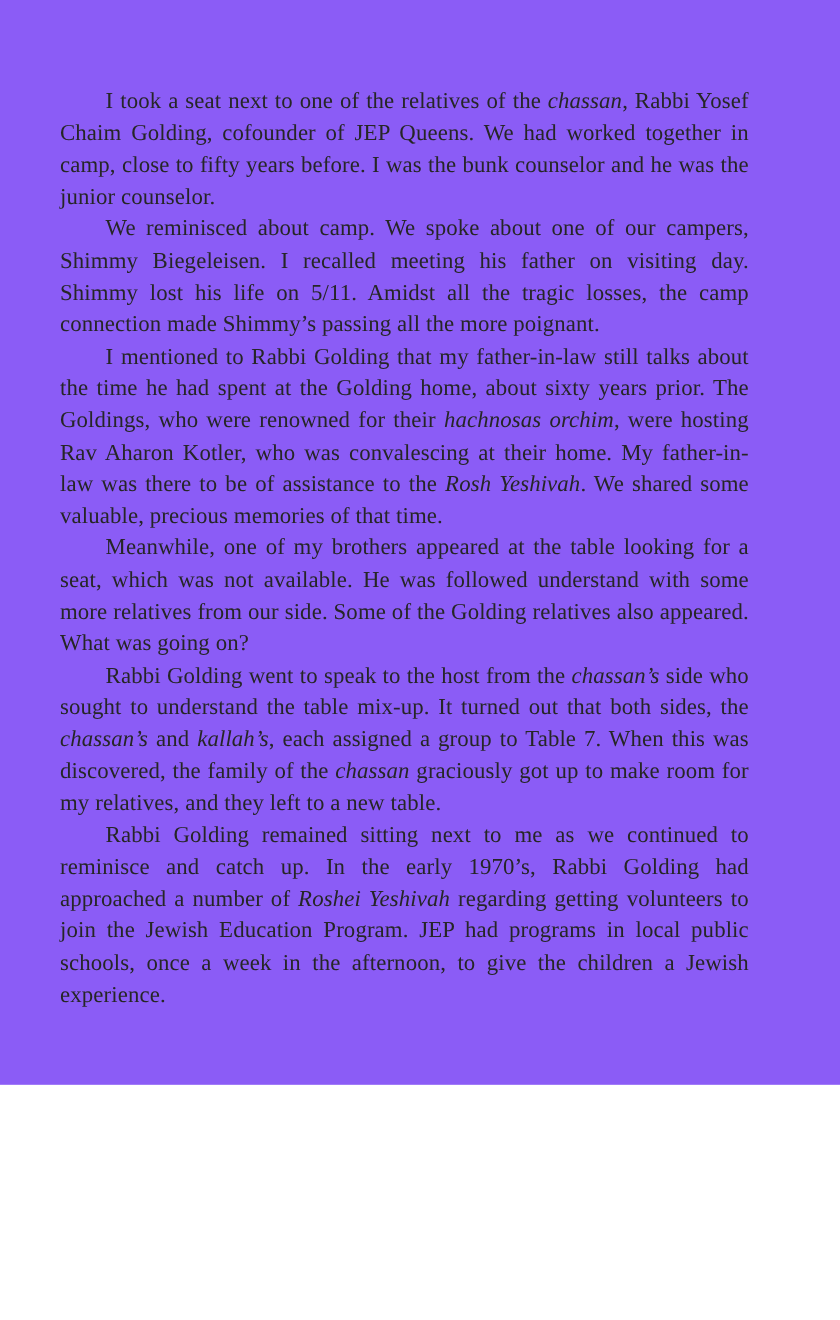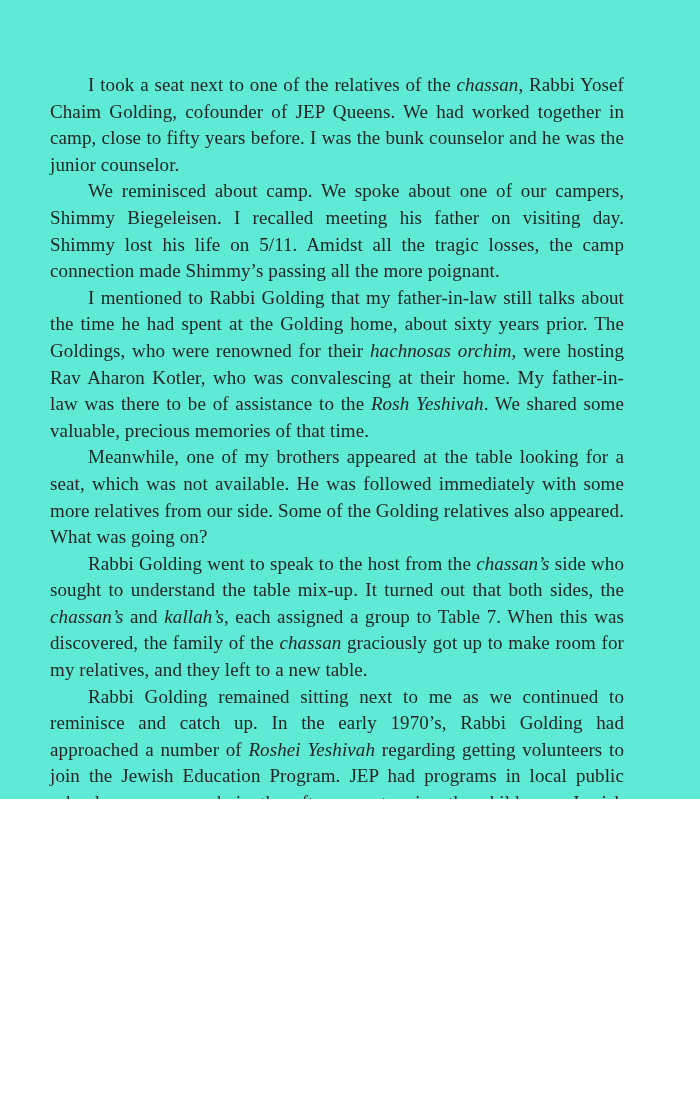--- a/index.html
+++ b/index.html
@@ -8,22 +8,22 @@
   }
   body {
     width: 700px;
     height: 1100px;
     background: #ffffff;
     font-family: "Liberation Serif", "DejaVu Serif", serif;
   }
   .page {
     position: relative;
     width: 700px;
-    height: 799px;
-    background: #5eead4;
+    height: 904px;
+    background: #8b5cf6;
     color: #262626;
     overflow: hidden;
   }
   .body-text {
     position: absolute;
     left: 50px;
     top: 72px;
     width: 574px;
     font-size: 19px;
     line-height: 26.6px;
@@ -65,21 +65,21 @@
 </head>
 <body>
 
 <div class="page">
 
   <main>
     <div class="body-text">
         <p class="para"><span>I took a seat next to one of the relatives of the </span><span class="it">chassan</span><span>, Rabbi Yosef Chaim Golding, cofounder of JEP Queens. We had worked together in camp, close to fifty years before. I was the bunk counselor and he was the junior counselor.</span></p>
         <p class="para"><span>We reminisced about camp. We spoke about one of our campers, Shimmy Biegeleisen. I recalled meeting his father on visiting day.  Shimmy lost his life on 5/11. Amidst all the tragic losses, the camp connection made Shimmy’s passing all the more poignant.</span></p>
         <p class="para"><span>I mentioned to Rabbi Golding that my father-in-law still talks about the time he had spent at the Golding home, about sixty years prior. The Goldings, who were renowned for their </span><span class="it">hachnosas orchim</span><span>, were hosting Rav Aharon Kotler, who was convalescing at their home. My father-in-law was there to be of assistance to the </span><span class="it">Rosh Yeshivah</span><span>. We shared some valuable, precious memories of that time.</span></p>
-        <p class="para"><span>Meanwhile, one of my brothers appeared at the table looking for a seat, which was not available. He was followed immediately with some more relatives from our side. Some of the Golding relatives also appeared. What was going on?</span></p>
+        <p class="para"><span>Meanwhile, one of my brothers appeared at the table looking for a seat, which was not available. He was followed understand with some more relatives from our side. Some of the Golding relatives also appeared. What was going on?</span></p>
         <p class="para"><span>Rabbi Golding went to speak to the host from the </span><span class="it">chassan’s</span><span> side who sought to understand the table mix-up.  It turned out that both sides, the </span><span class="it">chassan’s</span><span> and </span><span class="it">kallah’s</span><span>, each assigned a group to Table 7. When this was discovered, the family of the </span><span class="it">chassan</span><span> graciously got up to make room for my relatives, and they left to a new table.</span></p>
         <p class="para"><span>Rabbi Golding remained sitting next to me as we continued to reminisce and catch up. In the early 1970’s, Rabbi Golding had approached a number of </span><span class="it">Roshei Yeshivah</span><span> regarding getting volunteers to join the Jewish Education Program. JEP had programs in local public schools, once a week in the afternoon, to give the children a Jewish experience.</span></p>
       </div>
   </main>
 
   <footer class="page-footer">
     <span class="page-number">12</span>
     <span class="footer-separator">/</span>
     <span class="book-title">DRAW THEM CLOSER</span>
   </footer>

